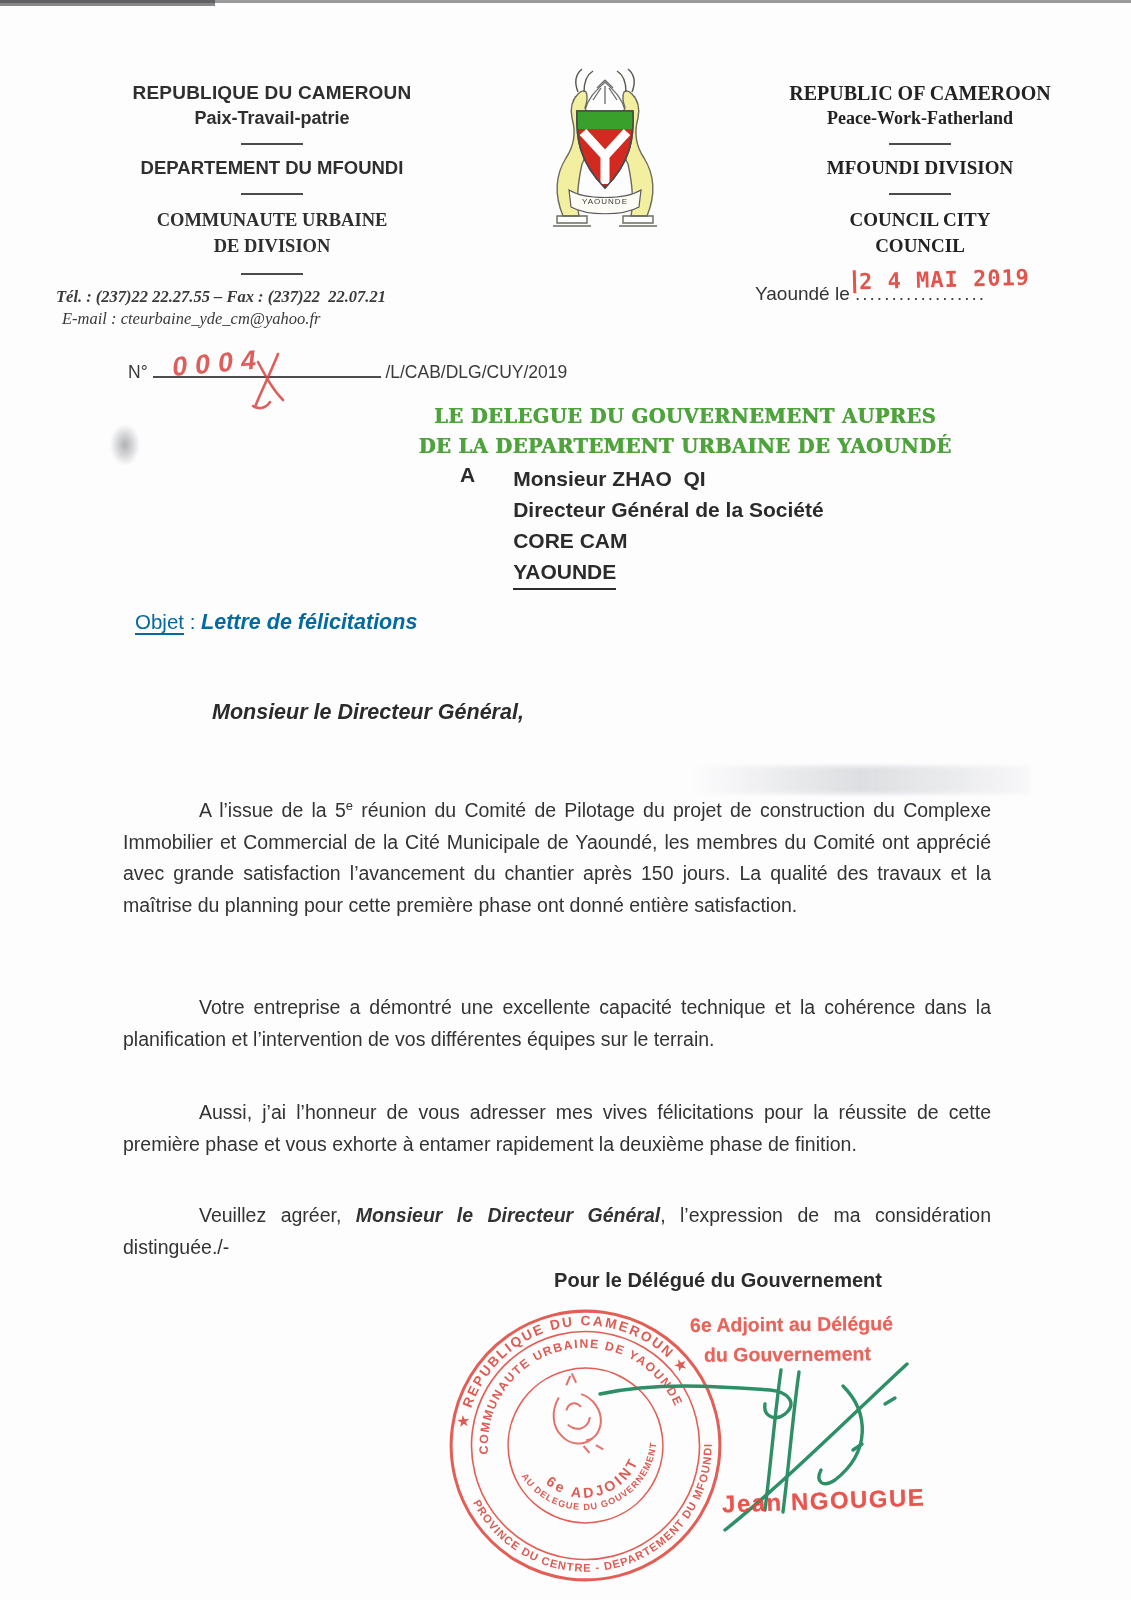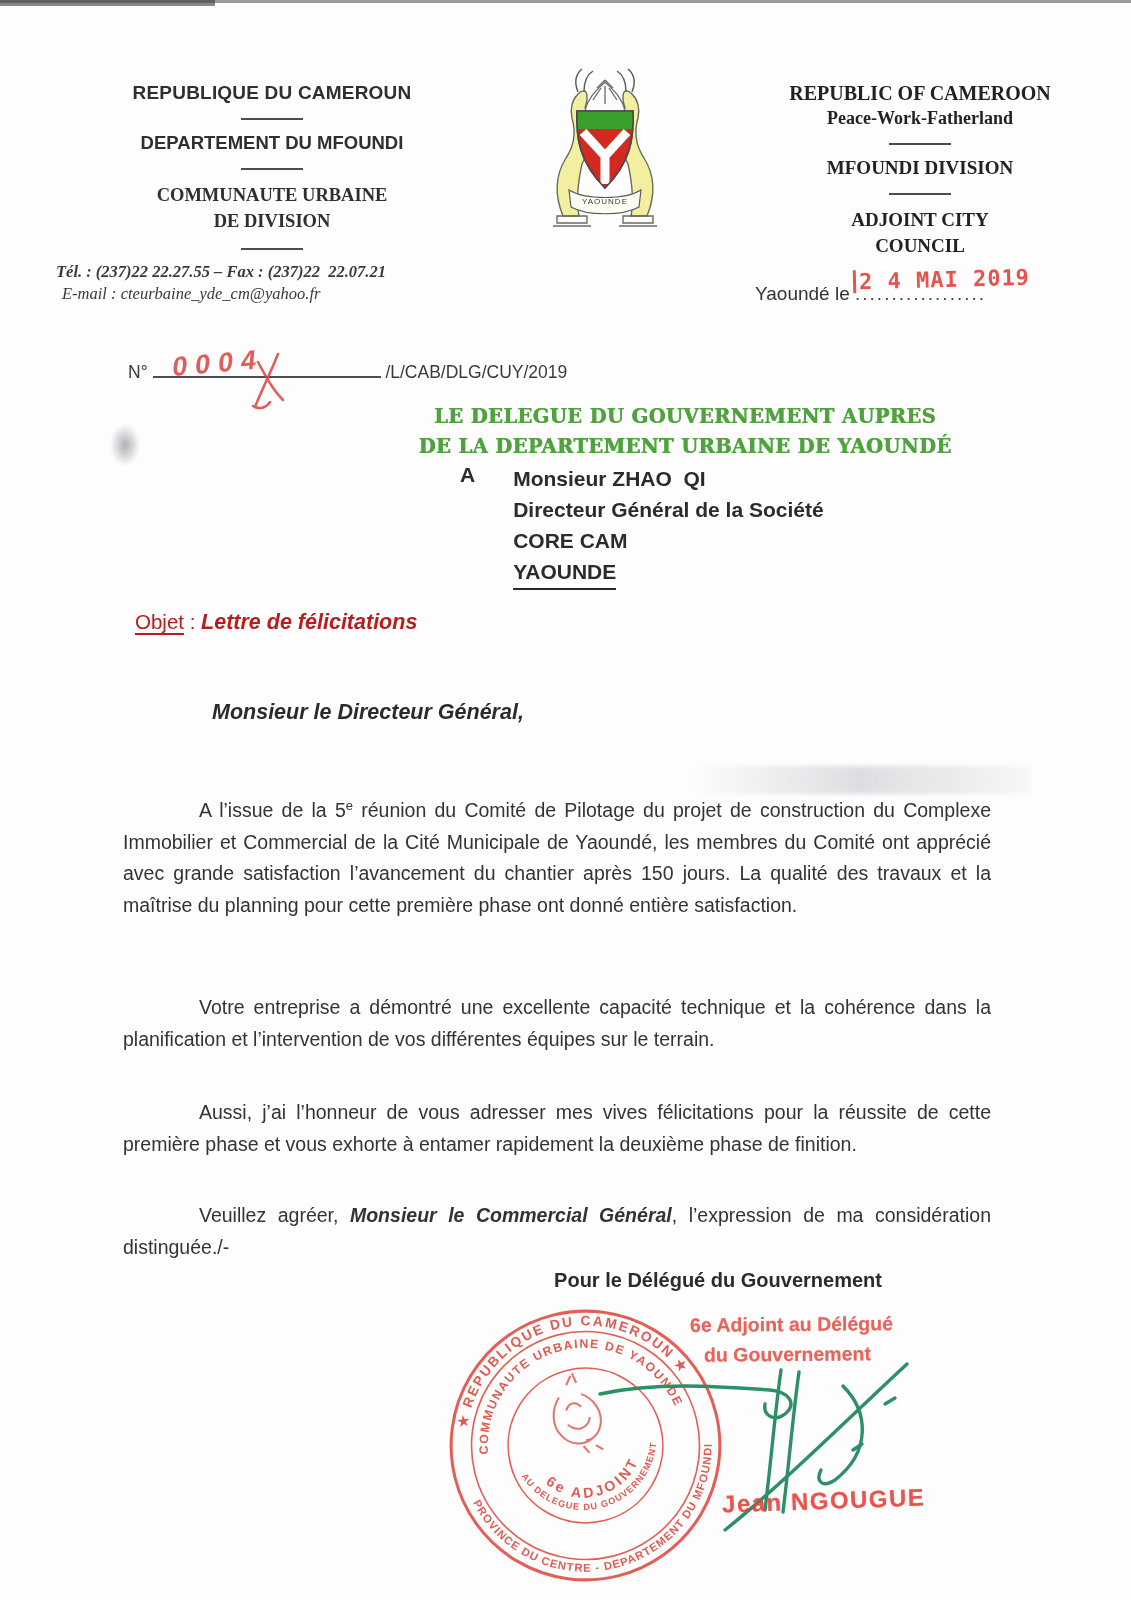--- a/index.html
+++ b/index.html
@@ -55,21 +55,21 @@
     font-family:"DejaVu Serif",serif;font-weight:bold;font-size:19.5px;line-height:30px;
     color:#4fa33c;letter-spacing:.4px;text-shadow:.6px 0 0 #4fa33c;}
 
   
   .recipient{position:absolute;left:460px;top:463px;display:flex;gap:38px;
     font-weight:bold;font-size:21px;color:#2b2b2b;}
   .recipient .to-lines div{line-height:31px;white-space:pre;}
   .recipient .city{display:inline-block;border-bottom:2.5px solid #2b2b2b;padding-bottom:1px;}
 
   
-  .subject{position:absolute;left:135px;top:610px;font-size:20.5px;color:#b91c1c;}
+  .subject{position:absolute;left:135px;top:610px;font-size:20.5px;color:#0369a1;}
   .subject .lbl{text-decoration:underline;text-underline-offset:4px;}
   .subject .val{font-weight:bold;font-style:italic;font-size:21.5px;}
   .salutation{position:absolute;left:212px;top:700px;font-weight:bold;font-style:italic;
     font-size:21.5px;color:#2b2b2b;}
 
   
   .para{position:absolute;left:123px;width:868px;font-size:19.5px;line-height:31.5px;
     text-align:justify;color:#333;margin:0;}
   .para .indent{display:inline-block;width:76px;}
   .p1{top:795px;} .p2{top:992px;} .p3{top:1097px;} .p4{top:1200px;}
@@ -95,20 +95,21 @@
 <body>
 
 <div class="page">
   <div class="scan-edge-top"></div>
   <div class="scan-edge-top2"></div>
   <div class="artifact-streak"></div>
   <div class="artifact-blob"></div>
 
   <div class="hdr-left">
     <div class="l1">REPUBLIQUE DU CAMEROUN</div>
+    <div class="l2">Paix-Travail-patrie</div>
     <div class="rule"></div>
     <div class="l3">DEPARTEMENT DU MFOUNDI</div>
     <div class="rule"></div>
     <div class="l4">COMMUNAUTE URBAINE</div>
     <div class="l4">DE DIVISION</div>
     <div class="rule"></div>
     <div class="contact tel">Tél. : (237)22 22.27.55 – Fax : (237)22  22.07.21</div>
     <div class="contact email">E-mail : cteurbaine_yde_cm@yahoo.fr</div>
   </div>
 
@@ -143,21 +144,21 @@
       <text x="82" y="138" text-anchor="middle" font-size="8" letter-spacing="1" fill="#3a3a3c" font-family="Liberation Sans, sans-serif">YAOUNDE</text>
     </g>
   </svg>
 
   <div class="hdr-right">
     <div class="l1">REPUBLIC OF CAMEROON</div>
     <div class="l2">Peace-Work-Fatherland</div>
     <div class="rule"></div>
     <div class="l3">MFOUNDI DIVISION</div>
     <div class="rule"></div>
-    <div class="l4">ADJOINT CITY</div>
+    <div class="l4">COUNCIL CITY</div>
     <div class="l4">COUNCIL</div>
   </div>
 
   <div class="date-row">
     <span>Yaoundé le</span>
     <span class="dots">..................</span>
   </div>
   <div class="date-stamp">2 4 MAI 2019</div>
 
   <div class="ref-line">
@@ -194,21 +195,21 @@
   </div>
 
   <div class="salutation">Monsieur le Directeur Général,</div>
 
   <p class="para p1"><span class="indent"></span><span>A l’issue de la 5</span><sup>e</sup><span> réunion du Comité de Pilotage du projet de construction du Complexe Immobilier et Commercial de la Cité Municipale de Yaoundé, les membres du Comité ont apprécié avec grande satisfaction l’avancement du chantier après 150 jours. La qualité des travaux et la maîtrise du planning pour cette première phase ont donné entière satisfaction.</span></p>
 
   <p class="para p2"><span class="indent"></span><span>Votre entreprise a démontré une excellente capacité technique et la cohérence dans la planification et l’intervention de vos différentes équipes sur le terrain.</span></p>
 
   <p class="para p3"><span class="indent"></span><span>Aussi, j’ai l’honneur de vous adresser mes vives félicitations pour la réussite de cette première phase et vous exhorte à entamer rapidement la deuxième phase de finition.</span></p>
 
-  <p class="para p4"><span class="indent"></span><span>Veuillez agréer, </span><span class="bi">Monsieur le Commercial Général</span><span>, l’expression de ma considération distinguée./-</span></p>
+  <p class="para p4"><span class="indent"></span><span>Veuillez agréer, </span><span class="bi">Monsieur le Directeur Général</span><span>, l’expression de ma considération distinguée./-</span></p>
 
   <div class="sig-block">
     <div>Pour le Délégué du Gouvernement</div>
   </div>
   <div class="stamp-role r1">6e Adjoint au Délégué</div>
   <div class="stamp-role r2">du Gouvernement</div>
 
   <svg class="round-stamp" width="285" height="285" viewBox="0 0 280 280">
     <defs>
       <path id="tp-outer-top" d="M 22,140 A 118,118 0 1 1 258,140"></path>

